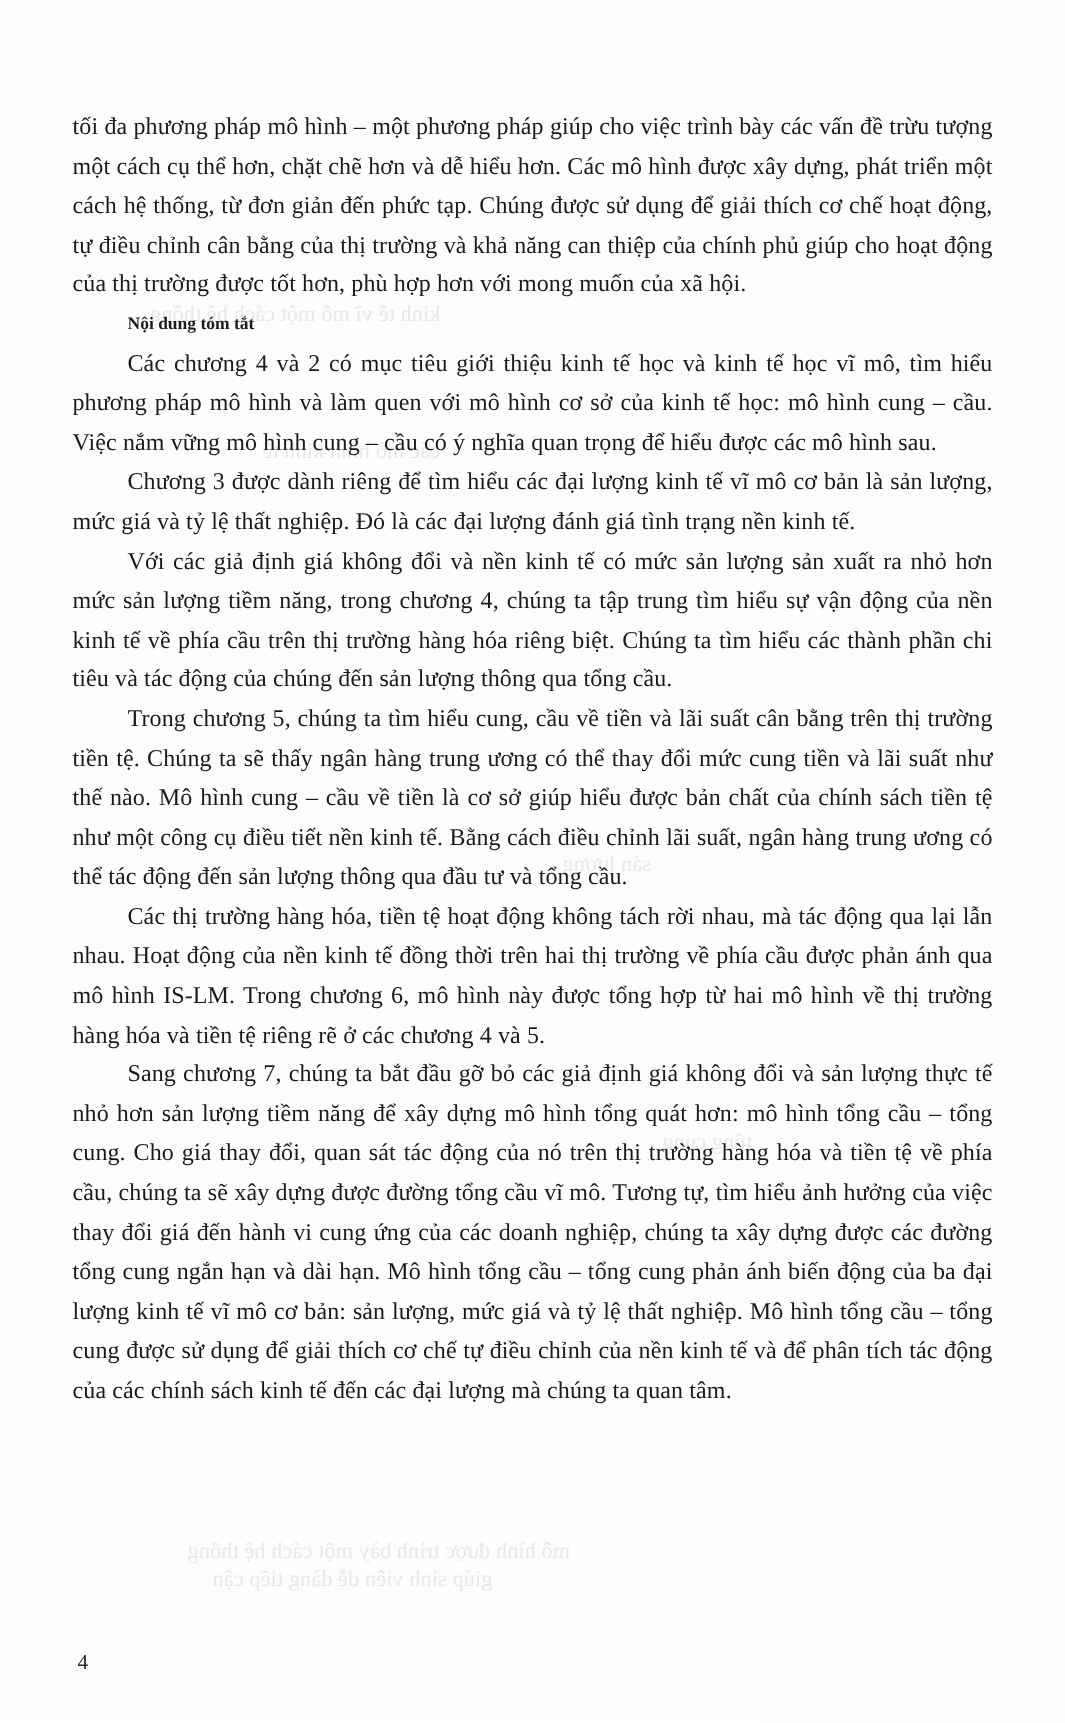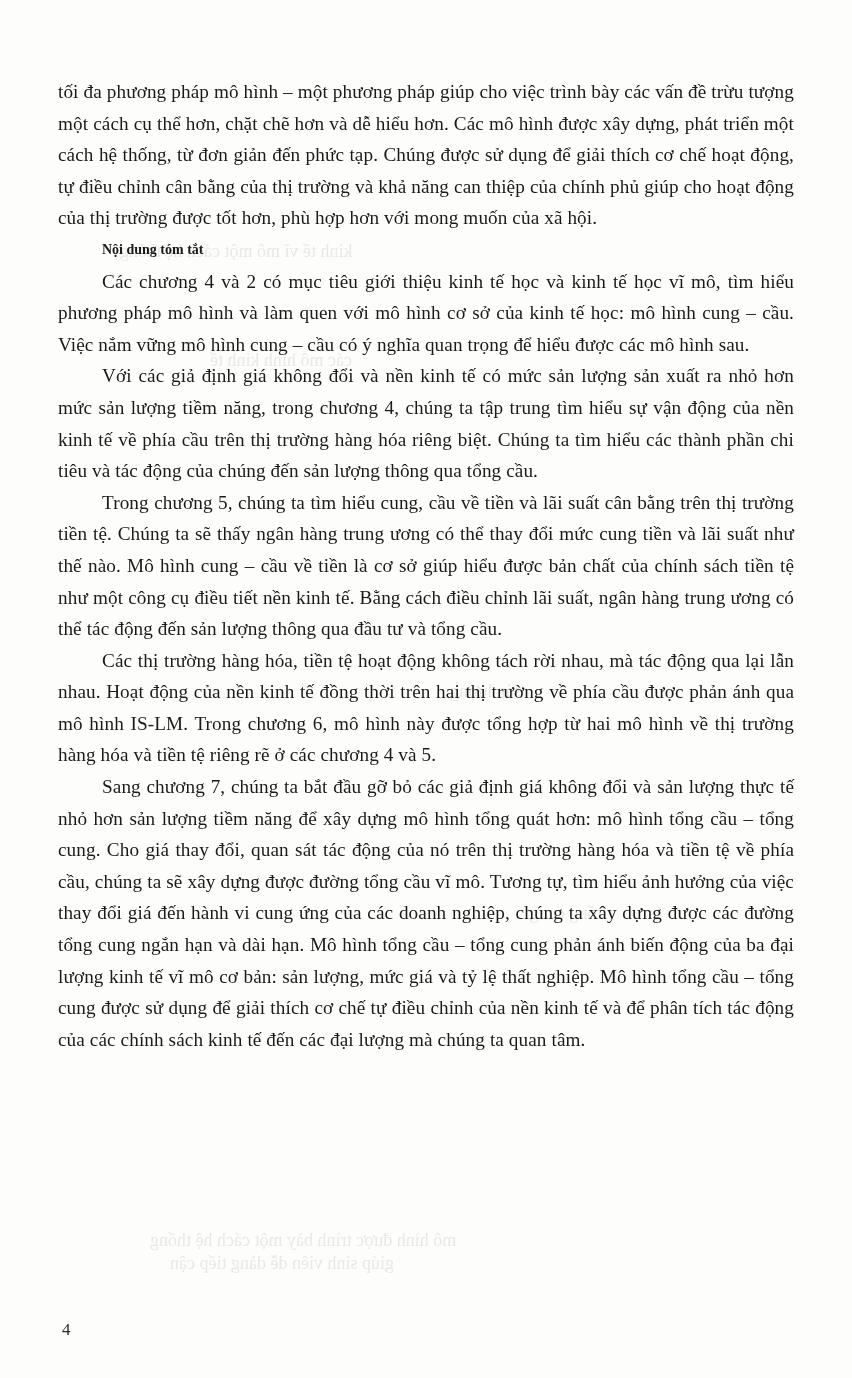--- a/index.html
+++ b/index.html
@@ -16,21 +16,21 @@
     overflow: hidden;
   }
   .page {
     position: absolute;
     inset: 0;
     background: #fdfdfb;
   }
   .content {
     position: absolute;
     left: 58px;
-    top: 76px;
+    top: 86px;
     width: 736px;
   }
   p {
     margin: 0;
     font-size: 19.2px;
     line-height: 31.6px;
     text-align: justify;
     text-justify: inter-word;
     letter-spacing: 0.1px;
   }
@@ -75,20 +75,21 @@
   <div class="ghost" style="left:210px; top:345px;">các mô hình kinh tế</div>
   <div class="ghost" style="left:450px; top:676px;">sản lượng</div>
   <div class="ghost" style="left:530px; top:898px;">tổng cung</div>
   <div class="ghost" style="left:150px; top:1225px;">mô hình được trình bày một cách hệ thống</div>
   <div class="ghost" style="left:170px; top:1248px;">giúp sinh viên dễ dàng tiếp cận</div>
 
   <div class="content">
     <p class="noindent">tối đa phương pháp mô hình – một phương pháp giúp cho việc trình bày các vấn đề trừu tượng một cách cụ thể hơn, chặt chẽ hơn và dễ hiểu hơn. Các mô hình được xây dựng, phát triển một cách hệ thống, từ đơn giản đến phức tạp. Chúng được sử dụng để giải thích cơ chế hoạt động, tự điều chỉnh cân bằng của thị trường và khả năng can thiệp của chính phủ giúp cho hoạt động của thị trường được tốt hơn, phù hợp hơn với mong muốn của xã hội.</p>
     <div class="heading">Nội dung tóm tắt</div>
     <p class="indent">Các chương 4 và 2 có mục tiêu giới thiệu kinh tế học và kinh tế học vĩ mô, tìm hiểu phương pháp mô hình và làm quen với mô hình cơ sở của kinh tế học: mô hình cung – cầu. Việc nắm vững mô hình cung – cầu có ý nghĩa quan trọng để hiểu được các mô hình sau.</p>
+    <p class="indent">Chương 3 được dành riêng để tìm hiểu các đại lượng kinh tế vĩ mô cơ bản là sản lượng, mức giá và tỷ lệ thất nghiệp. Đó là các đại lượng đánh giá tình trạng nền kinh tế.</p>
     <p class="indent">Với các giả định giá không đổi và nền kinh tế có mức sản lượng sản xuất ra nhỏ hơn mức sản lượng tiềm năng, trong chương 4, chúng ta tập trung tìm hiểu sự vận động của nền kinh tế về phía cầu trên thị trường hàng hóa riêng biệt. Chúng ta tìm hiểu các thành phần chi tiêu và tác động của chúng đến sản lượng thông qua tổng cầu.</p>
     <p class="indent">Trong chương 5, chúng ta tìm hiểu cung, cầu về tiền và lãi suất cân bằng trên thị trường tiền tệ. Chúng ta sẽ thấy ngân hàng trung ương có thể thay đổi mức cung tiền và lãi suất như thế nào. Mô hình cung – cầu về tiền là cơ sở giúp hiểu được bản chất của chính sách tiền tệ như một công cụ điều tiết nền kinh tế. Bằng cách điều chỉnh lãi suất, ngân hàng trung ương có thể tác động đến sản lượng thông qua đầu tư và tổng cầu.</p>
     <p class="indent">Các thị trường hàng hóa, tiền tệ hoạt động không tách rời nhau, mà tác động qua lại lẫn nhau. Hoạt động của nền kinh tế đồng thời trên hai thị trường về phía cầu được phản ánh qua mô hình IS-LM. Trong chương 6, mô hình này được tổng hợp từ hai mô hình về thị trường hàng hóa và tiền tệ riêng rẽ ở các chương 4 và 5.</p>
     <p class="indent">Sang chương 7, chúng ta bắt đầu gỡ bỏ các giả định giá không đổi và sản lượng thực tế nhỏ hơn sản lượng tiềm năng để xây dựng mô hình tổng quát hơn: mô hình tổng cầu – tổng cung. Cho giá thay đổi, quan sát tác động của nó trên thị trường hàng hóa và tiền tệ về phía cầu, chúng ta sẽ xây dựng được đường tổng cầu vĩ mô. Tương tự, tìm hiểu ảnh hưởng của việc thay đổi giá đến hành vi cung ứng của các doanh nghiệp, chúng ta xây dựng được các đường tổng cung ngắn hạn và dài hạn. Mô hình tổng cầu – tổng cung phản ánh biến động của ba đại lượng kinh tế vĩ mô cơ bản: sản lượng, mức giá và tỷ lệ thất nghiệp. Mô hình tổng cầu – tổng cung được sử dụng để giải thích cơ chế tự điều chỉnh của nền kinh tế và để phân tích tác động của các chính sách kinh tế đến các đại lượng mà chúng ta quan tâm.</p>
   </div>
 
   <div class="pagenum">4</div>
 </div>
 
 </body></html>

